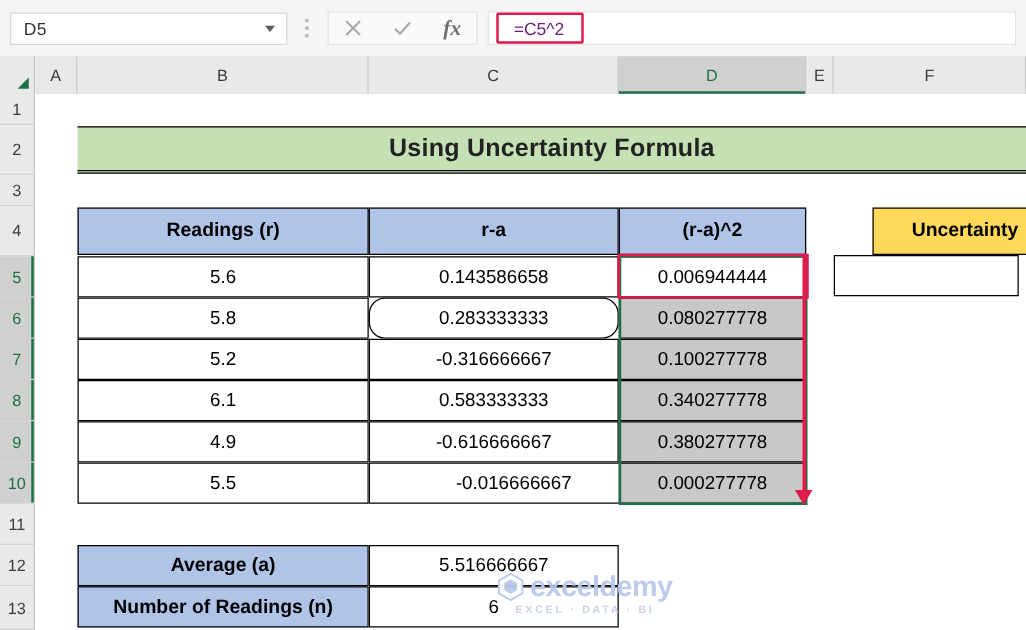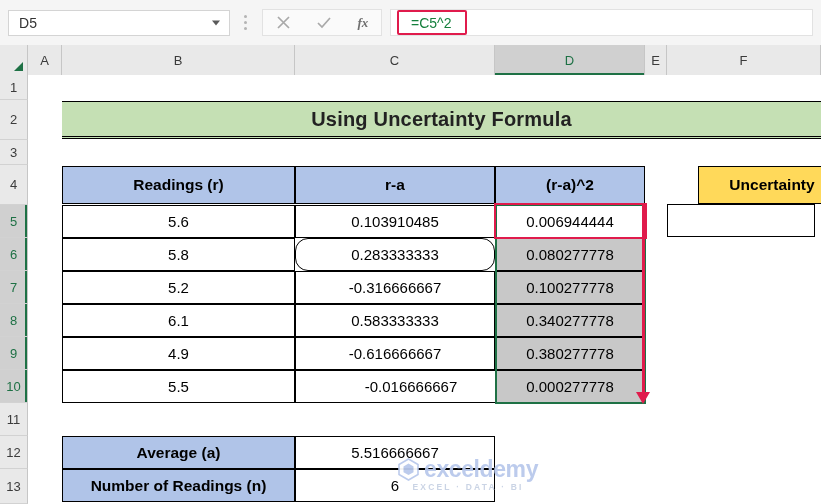--- a/index.html
+++ b/index.html
@@ -38,34 +38,34 @@
 
   .fb-btns {
     margin-left:14px; width:120px; height:27px;
     background:#fafafa; border:1px solid #e2e2e2;
     display:flex; align-items:center; justify-content:space-around;
   }
   .fb-ic { color:#a9a9a9; display:flex; align-items:center; justify-content:center; }
   .fb-ic svg { display:block; }
   .fx-glyph {
     font-family:"Liberation Serif", serif; font-style:italic;
-    font-size:13px; color:#6f6f6f; font-weight:600; line-height:1;
+    font-size:17px; color:#6f6f6f; font-weight:600; line-height:1;
   }
 
   .fb-input-wrap {
     flex:1; height:27px; margin-left:8px; margin-right:8px;
     background:#fff; border:1px solid #e2e2e2;
     display:flex; align-items:center; position:relative;
   }
   .fb-formula {
     margin-left:6px;
     border:2.5px solid #e01b4c; border-radius:2px;
     height:25px; padding:0 14px 0 12px;
     display:flex; align-items:center;
-    font-size:14px; color:#15803d; background:#fff;
+    font-size:14px; color:#701a75; background:#fff;
   }
 
   
   .colhdr-row {
     position:absolute; left:0; top:45px; width:821px; height:30px;
     background:#e9e9e9; border-bottom:1px solid #c6c6c6;
   }
   .corner-cell {
     position:absolute; left:0; top:0; width:28px; height:30px;
     background:#e9e9e9; border-right:1px solid #c6c6c6;
@@ -231,21 +231,21 @@
   <div class="cell title-cell" style="left:62px; top:101px; width:759px; height:38px;">Using Uncertainty Formula</div>
 
   <div class="cell bordered hdr-blue c-center" style="left:295px; top:166px; width:200px; height:38px;">r-a</div>
   <div class="cell bordered hdr-blue c-center" style="left:62px;  top:166px; width:233px; height:38px;">Readings (r)</div>
   <div class="cell bordered hdr-blue c-center" style="left:495px; top:166px; width:150px; height:38px;">(r-a)^2</div>
   <div class="cell bordered hdr-amber c-center" style="left:667px; top:166px; width:148px; height:38px;">Uncertainty</div>
 
   <div class="cell bordered c-center" style="left:667px; top:204px; width:148px; height:33px;"></div>
 
   <div class="cell bordered c-center" style="left:62px;  top:205px; width:233px; height:33px;">5.6</div>
-  <div class="cell bordered c-center" style="left:295px; top:205px; width:200px; height:33px;">0.103910485</div>
+  <div class="cell bordered c-center" style="left:295px; top:205px; width:200px; height:33px;">0.143586658</div>
   <div class="cell bordered c-center" style="left:495px; top:205px; width:150px; height:33px;">0.006944444</div>
 
   <div class="cell bordered c-center" style="left:62px;  top:238px; width:233px; height:33px;">5.8</div>
   <div class="cell bordered c-center" style="left:295px; top:238px; width:200px; height:33px;border-radius:13px;">0.283333333</div>
   <div class="cell bordered c-center sel-fill" style="left:495px; top:238px; width:150px; height:33px;">0.080277778</div>
 
   <div class="cell bordered c-center" style="left:62px;  top:271px; width:233px; height:33px;">5.2</div>
   <div class="cell bordered c-center" style="left:295px; top:271px; width:200px; height:33px;">-0.316666667</div>
   <div class="cell bordered c-center sel-fill" style="left:495px; top:271px; width:150px; height:33px;">0.100277778</div>
 

